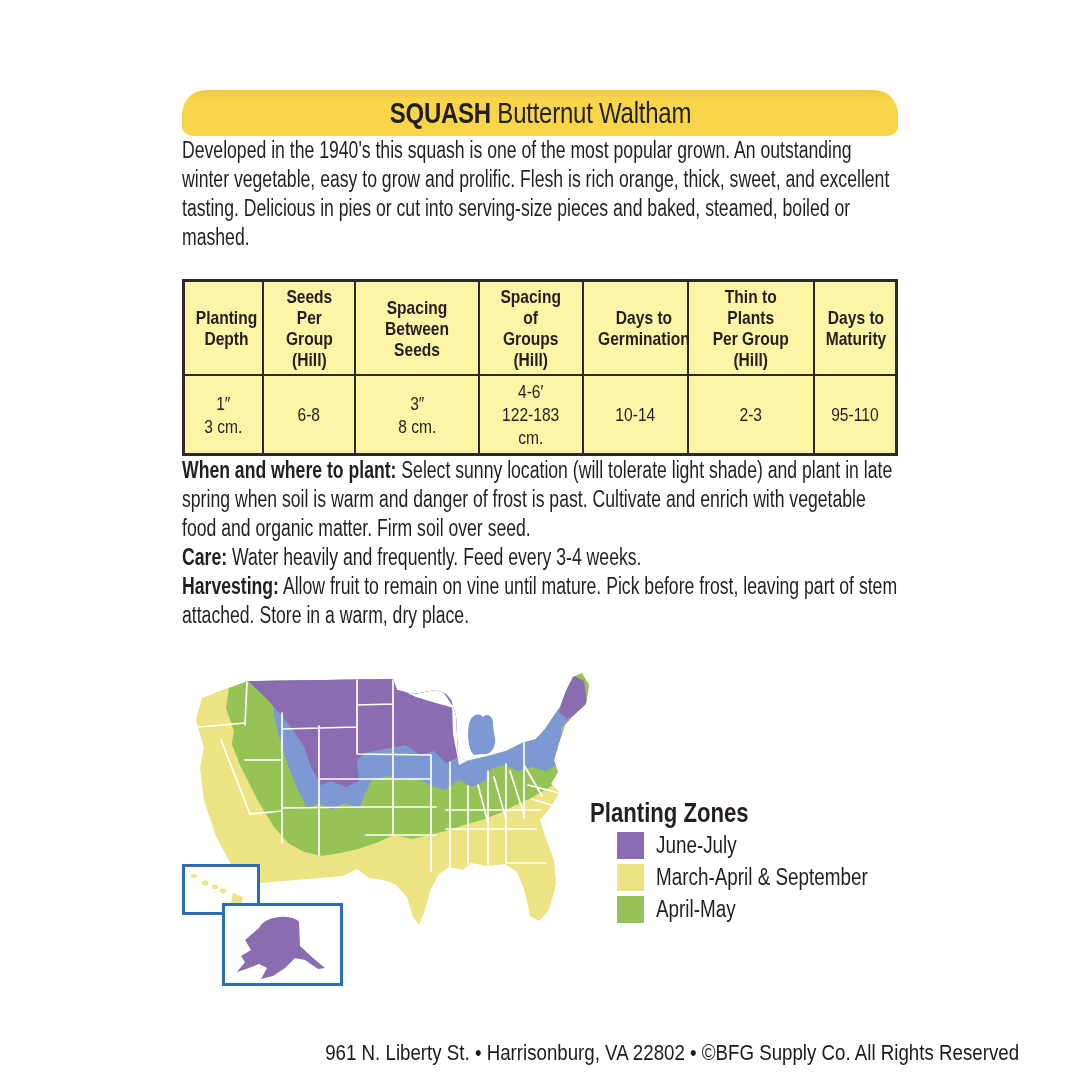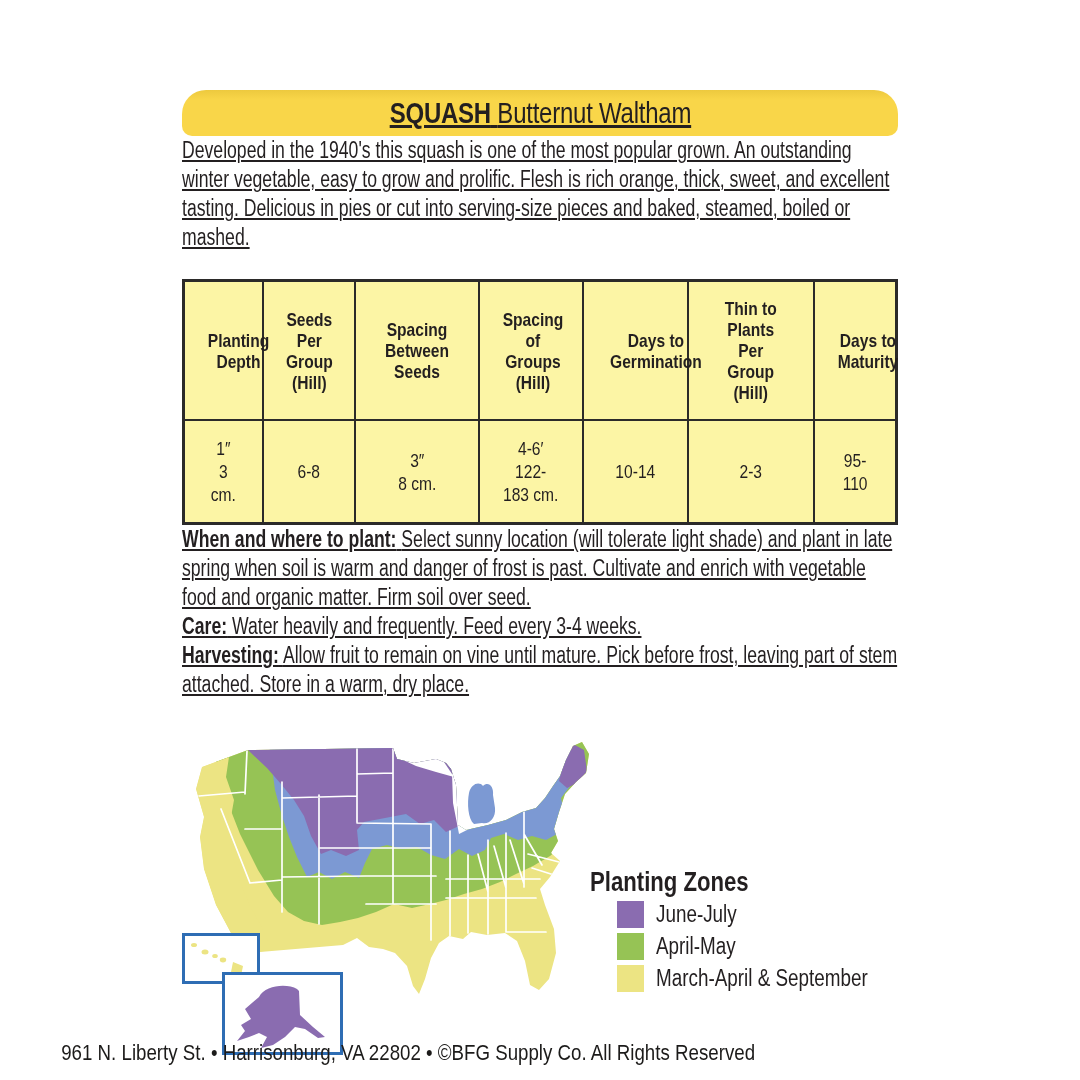--- a/index.html
+++ b/index.html
@@ -1,21 +1,21 @@
 <!DOCTYPE html>
 <html><head>
 <meta charset="utf-8">
 <style>
   html,body{margin:0;padding:0;}
   body{
     width:1080px;height:1080px;background:#ffffff;
     font-family:"Liberation Sans","DejaVu Sans",sans-serif;
     color:#231f20;overflow:hidden;position:relative;
   }
-  .content{width:716px;margin:0 auto;padding-top:90px;position:relative;text-decoration:underline;}
+  .content{width:716px;margin:0 auto;padding-top:90px;position:relative;}
 
   
   .banner{
     height:46px;border-radius:24px 24px 10px 10px;
     background:linear-gradient(180deg,#edc93e 0%,#f9d649 22%,#f9d649 100%);
     display:flex;align-items:center;justify-content:center;
   }
   .banner-text{
     font-size:30px;display:inline-block;transform:scaleX(0.8);
     transform-origin:center center;white-space:nowrap;letter-spacing:-0.3px;
@@ -34,21 +34,21 @@
   .sect3{margin-top:24px;}
   .para b{font-weight:700;}
 
   
   table.plant{
     border-collapse:collapse;margin-top:27px;width:716px;
     background:#fcf5a5;table-layout:fixed;
   }
   table.plant{border:3px solid #2b2a29;}
   table.plant th,table.plant td{
-    border:2px solid #2b2a29;text-align:center;vertical-align:middle;padding:16px;
+    border:2px solid #2b2a29;text-align:center;vertical-align:middle;padding:4px;
   }
   table.plant th{height:55px;font-size:19px;font-weight:700;line-height:21px;}
   table.plant td{height:58px;font-size:19px;font-weight:400;line-height:23px;}
   .cellc{display:inline-block;transform:scaleX(0.82);transform-origin:center center;white-space:pre-line;}
 
   
   .map-section{position:relative;height:342px;margin-top:38px;}
   .usmap{position:absolute;left:6px;top:0;}
   .inset{position:absolute;background:#ffffff;border:3px solid #2e6db4;box-sizing:border-box;}
   .inset-hawaii{left:0px;top:196px;width:78px;height:51px;}
@@ -62,21 +62,21 @@
   }
   .legend-row{display:flex;align-items:center;height:32px;margin-top:0px;padding-left:27px;}
   .legend-row:first-of-type{margin-top:6px;}
   .swatch{width:27px;height:27px;flex:0 0 27px;}
   .legend-label{
     margin-left:12px;font-size:23px;display:inline-block;
     transform:scaleX(0.82);transform-origin:0 0;white-space:nowrap;
   }
 
   
-  .footer{width:1080px;text-align:left;margin-top:8px;position:absolute;left:0;top:1032px;}
+  .footer{width:1080px;text-align:right;margin-top:8px;position:absolute;left:0;top:1032px;}
   .footer-inner{
     display:inline-block;font-size:22px;transform:scaleX(0.85);
     transform-origin:center top;white-space:nowrap;color:#1c1b1a;
   }
 </style>
 </head>
 <body>
 
 <div class="content">
 
@@ -171,26 +171,26 @@
       </svg>
     </div>
 
     <div class="legend">
       <div class="legend-title">Planting Zones</div>
       <div class="legend-row">
         <span class="swatch" style="background-color: rgb(138, 108, 176);"></span>
         <span class="legend-label">June-July</span>
       </div>
       <div class="legend-row">
+        <span class="swatch" style="background-color: rgb(236, 228, 131);"></span>
+        <span class="legend-label">March-April &amp; September</span>
+      </div>
+      <div class="legend-row">
         <span class="swatch" style="background-color: rgb(150, 195, 85);"></span>
         <span class="legend-label">April-May</span>
-      </div>
-      <div class="legend-row">
-        <span class="swatch" style="background-color: rgb(236, 228, 131);"></span>
-        <span class="legend-label">March-April &amp; September</span>
       </div>
     </div>
   </div>
 
 </div>
 
 <div class="footer">
   <span class="footer-inner">961 N. Liberty St. • Harrisonburg, VA 22802 • ©BFG Supply Co. All Rights Reserved</span>
 </div>
 

